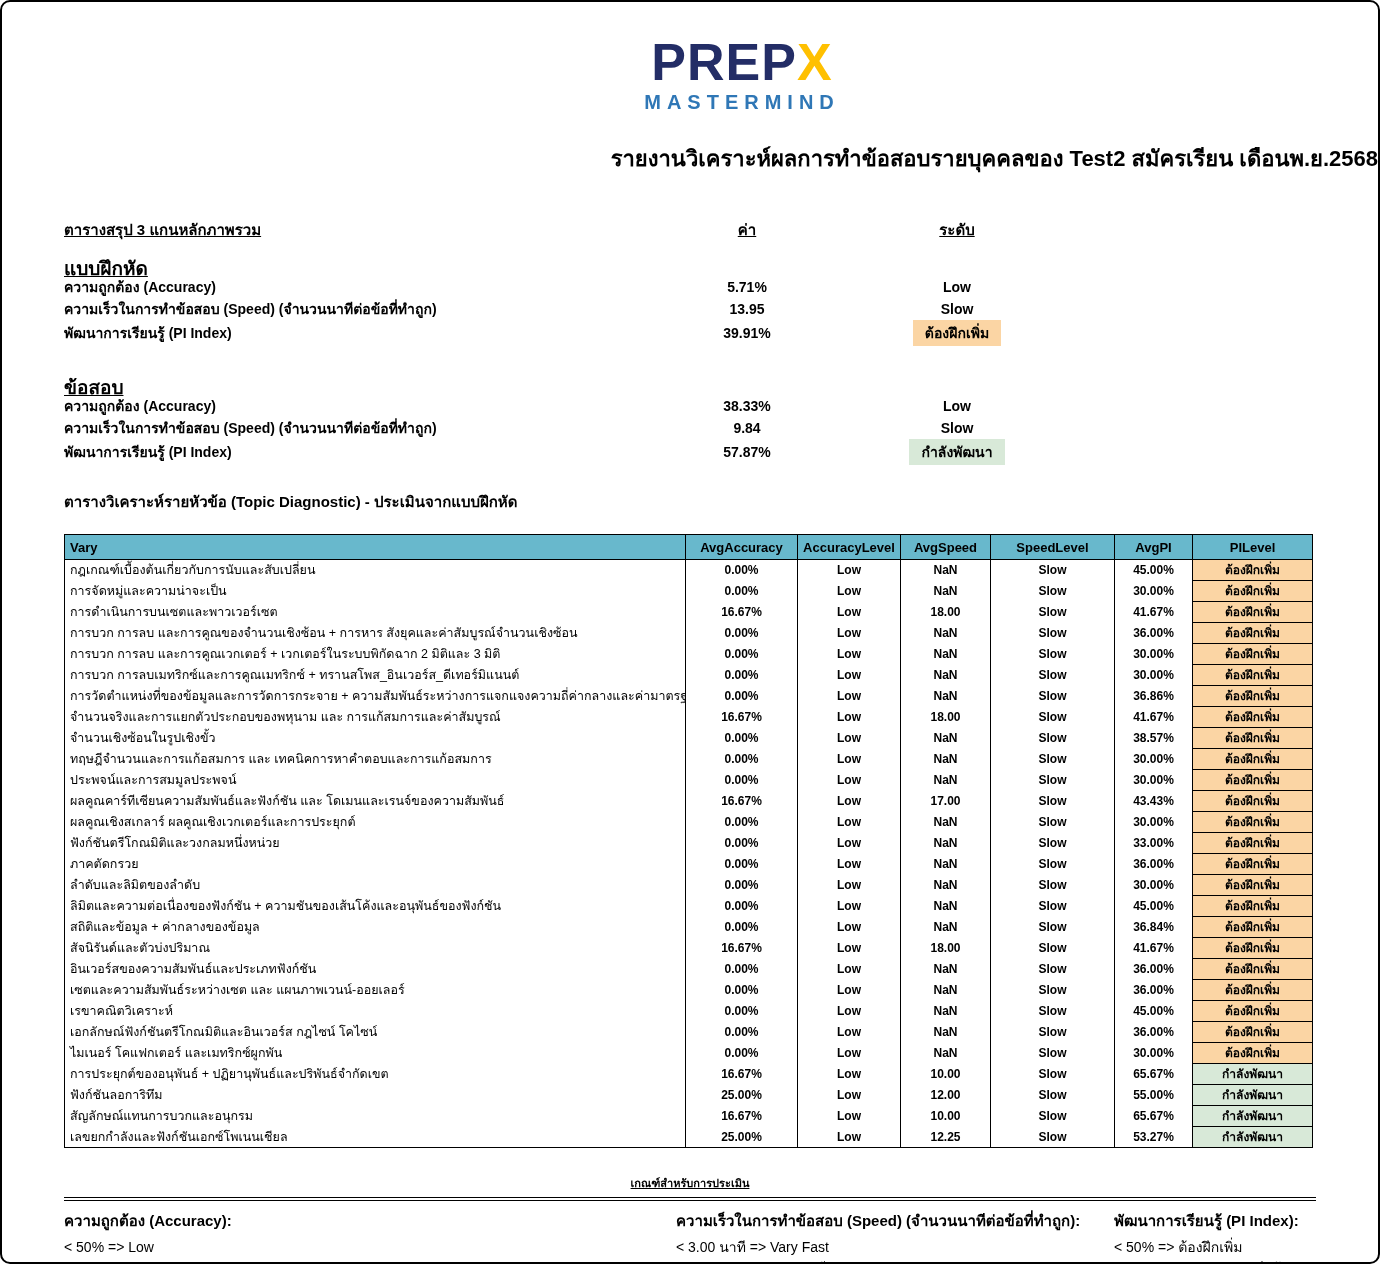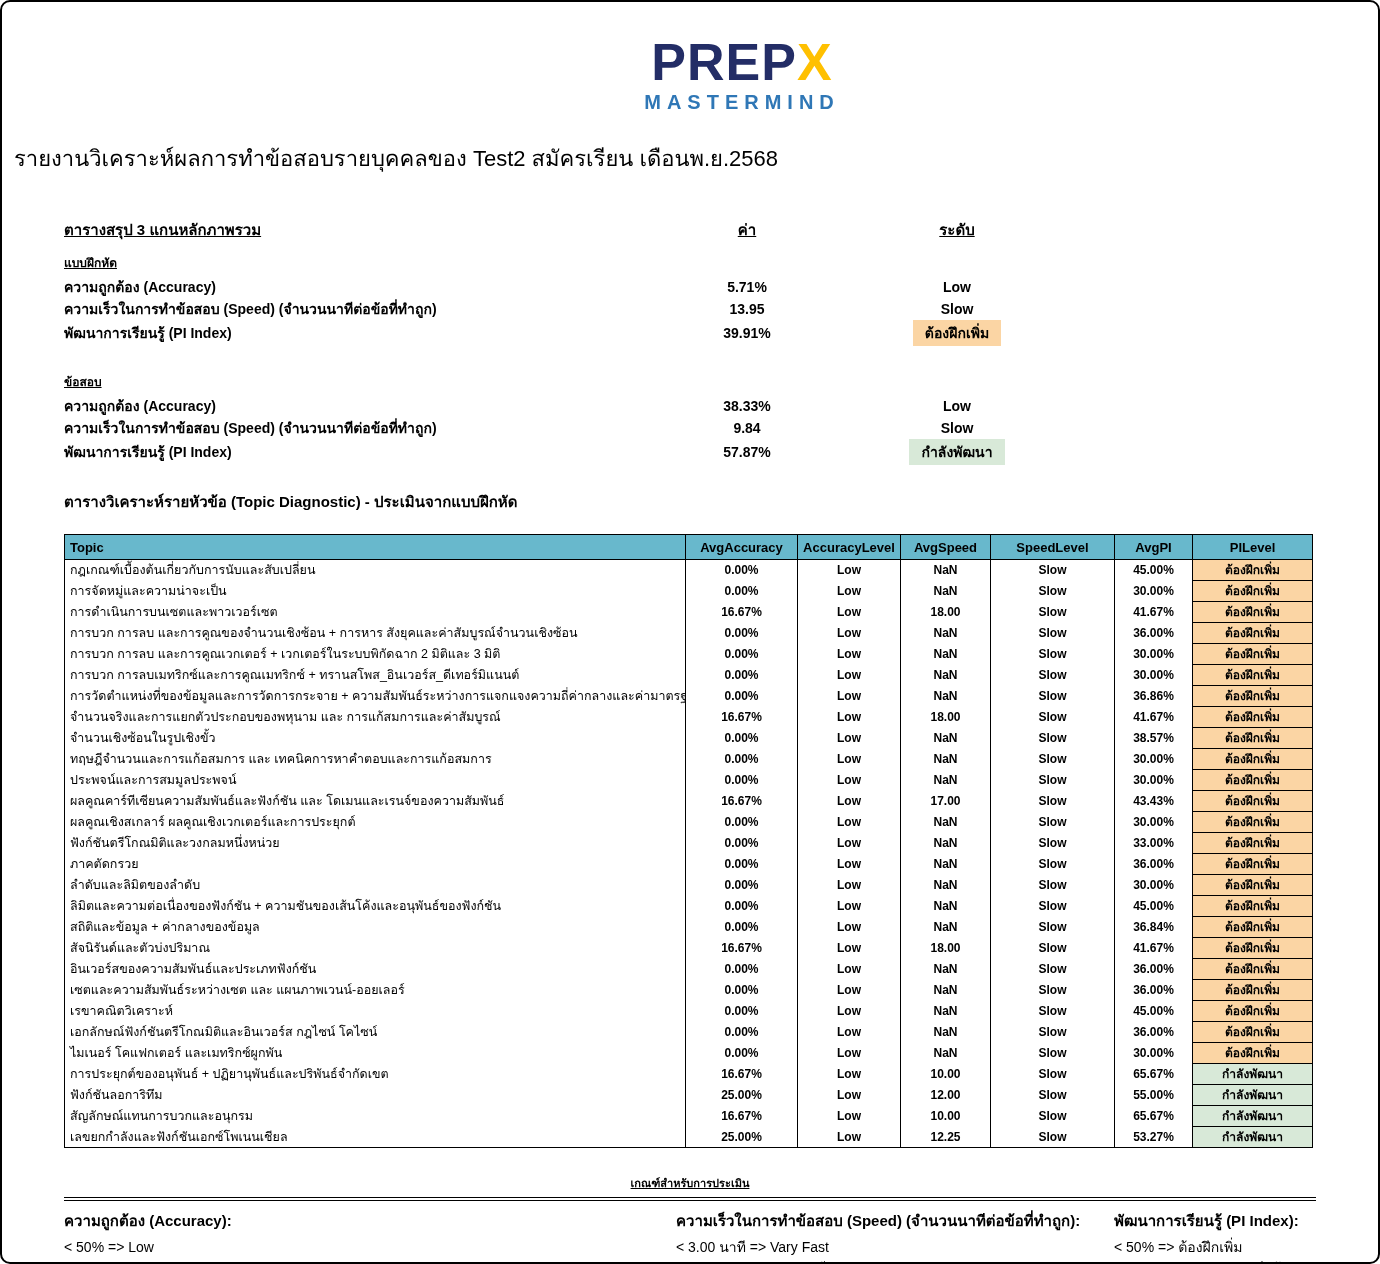--- a/index.html
+++ b/index.html
@@ -9,29 +9,29 @@
   .u{text-decoration:underline;}
   .center{text-align:center;}
 
   
   .logo{margin-top:34px;text-align:center;transform:translateX(52px);}
   .logo-main{font-size:52px;font-weight:900;letter-spacing:1px;color:#232D66;line-height:1;}
   .logo-main .x{color:#FFC000;}
   .logo-sub{font-size:20px;font-weight:bold;letter-spacing:6px;color:#2F77B6;margin-top:3px;}
 
   
-  .title{text-align:left;font-size:22px;font-weight:normal;margin:27px 0 0 12px;}
+  .title{text-align:right;font-size:22px;font-weight:bold;margin:27px 0 0 12px;}
 
   
   .summary{margin-top:41px;font-size:15px;}
   .summary-grid{display:grid;grid-template-columns:598px 170px 250px 1fr;align-items:center;}
   .summary-head{height:26px;}
   .summary-group{margin-top:10px;}
   .summary-group + .summary-group{margin-top:26px;}
-  .group-name{height:23px;font-size:12px;}
+  .group-name{height:23px;font-size:19px;}
   .summary-row{min-height:21px;}
   .summary-row .lbl{font-weight:bold;font-size:14px;}
   .summary-row .val{font-weight:bold;text-align:center;font-size:14px;}
   .summary-row .lvl{font-weight:bold;text-align:center;font-size:14px;}
   .hl{display:inline-block;padding:2px 12px;font-weight:bold;font-size:14px;}
   .hl.orange{background:#FBD5A4;}
   .hl.green{background:#D8E9D8;}
 
   
   .diag-heading{margin-top:25px;font-size:15px;font-weight:bold;}
@@ -129,21 +129,21 @@
         <col class="c1">
           <col class="c2">
           <col class="c3">
           <col class="c4">
           <col class="c5">
           <col class="c6">
           <col class="c7">
       </colgroup>
       <thead>
           <tr id="diag-head">
-            <th class="topic">Topic</th>
+            <th class="topic">Vary</th>
             <th>AvgAccuracy</th>
             <th>AccuracyLevel</th>
             <th>AvgSpeed</th>
             <th>SpeedLevel</th>
             <th>AvgPI</th>
             <th>PILevel</th>
           </tr>
         </thead>
       <tbody id="diag-body">
           <tr>

